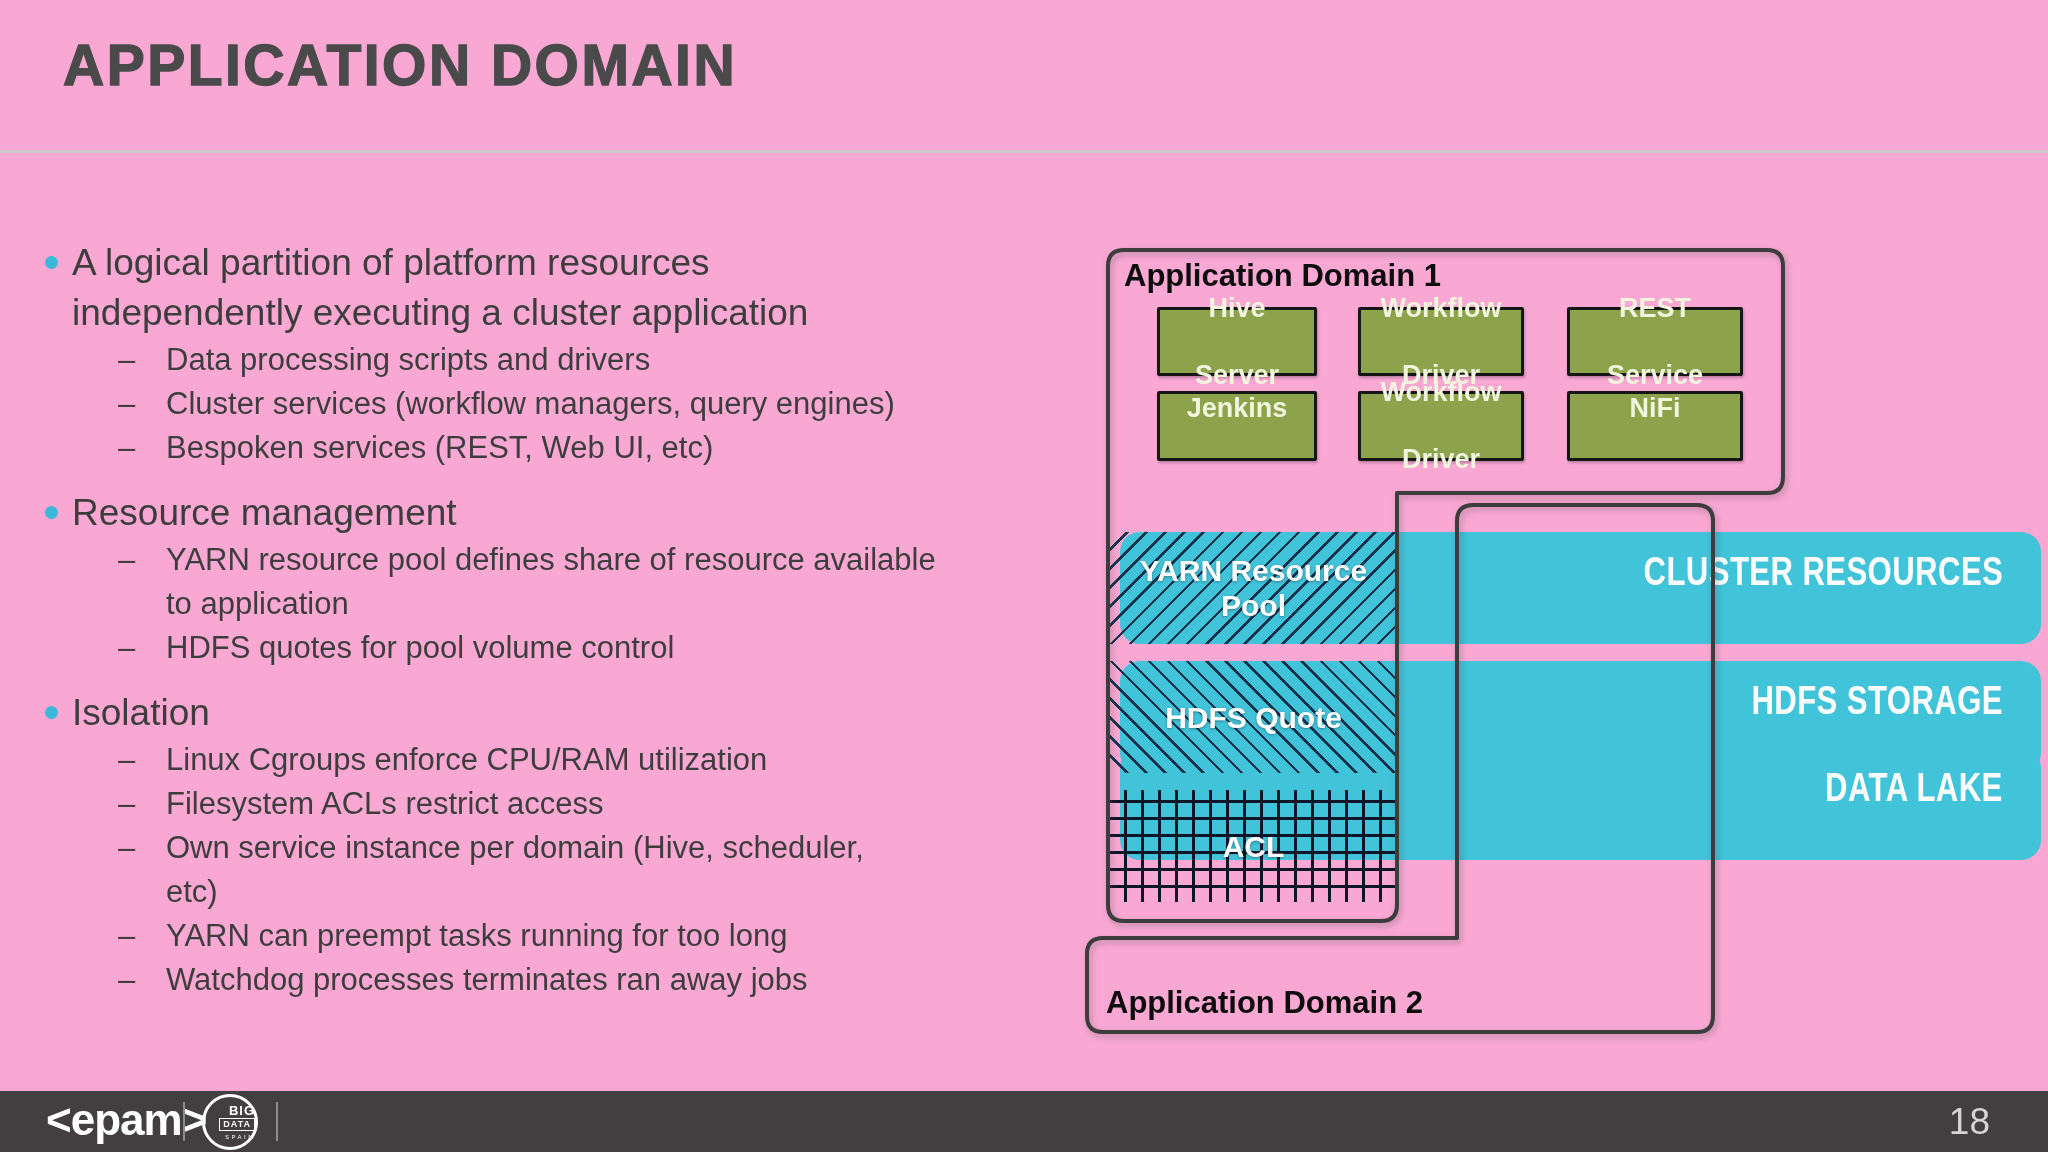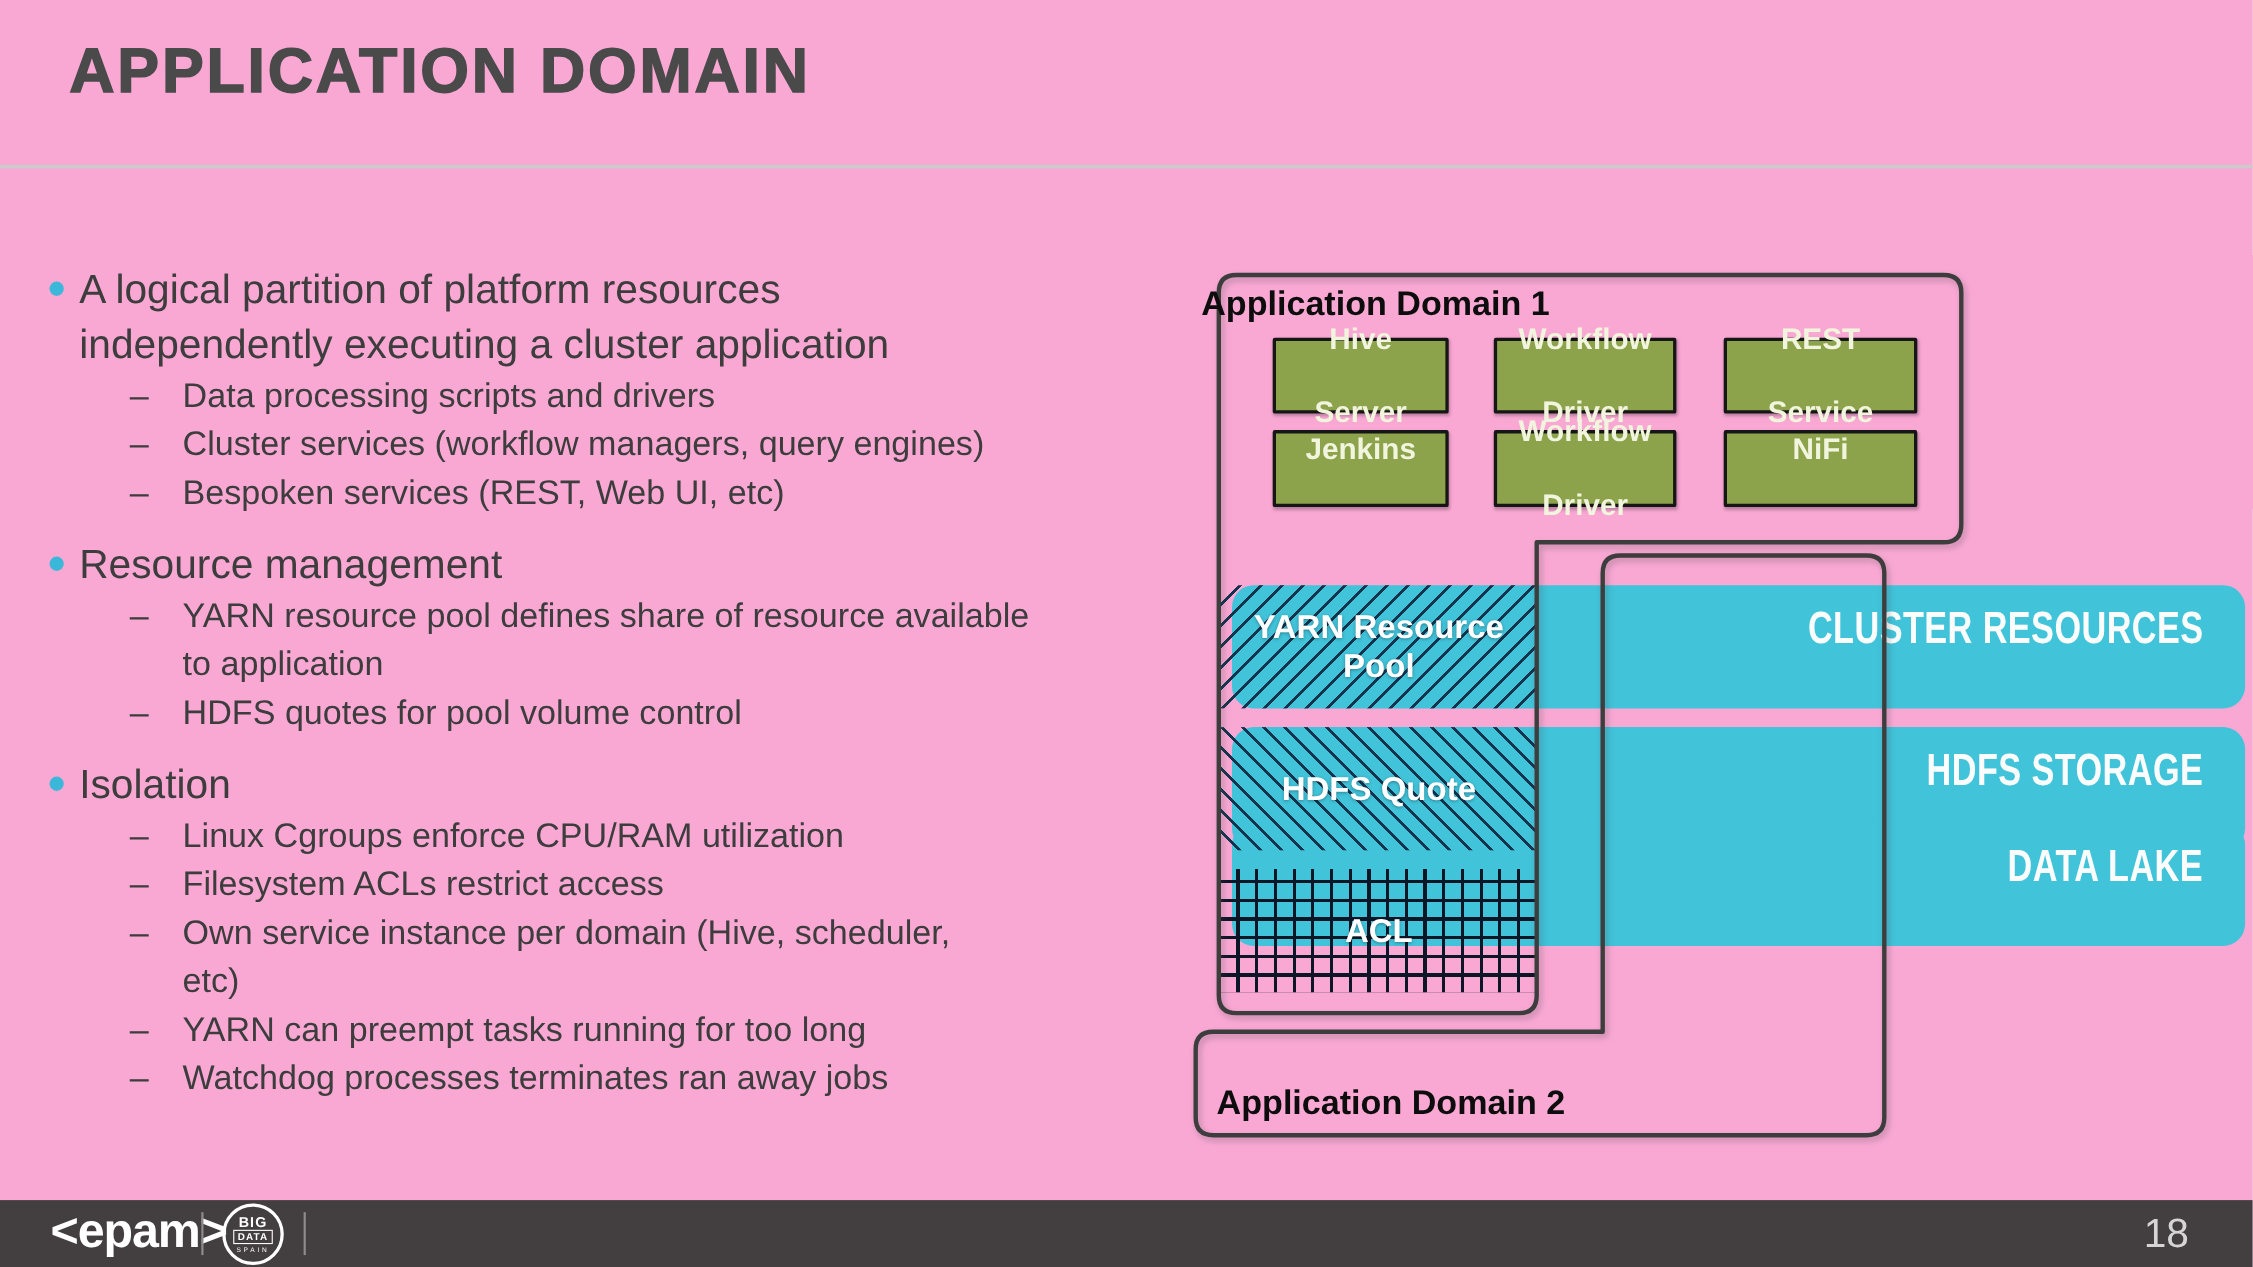--- a/index.html
+++ b/index.html
@@ -42,42 +42,42 @@
   .hatch-back { background-image:repeating-linear-gradient(45deg,  rgba(0,0,0,0) 0 11px, #14344e 11px 13.5px); }
   .hatch-grid { background-image:repeating-linear-gradient(0deg,  rgba(0,0,0,0) 0 14px, #0d1626 14px 17px),
                                  repeating-linear-gradient(90deg, rgba(0,0,0,0) 0 14px, #0d1626 14px 17px); }
   .ov-line { font-size:30px; line-height:35px; font-weight:700; color:#ffffff;
              text-shadow:0 1px 3px rgba(0,0,0,0.35); text-align:center; }
 
   .outlines { position:absolute; left:0; top:0; z-index:3; pointer-events:none;
               filter:drop-shadow(2px 3px 3px rgba(70,70,70,0.35)); }
 
   .domain-label { position:absolute; z-index:4; font-size:31px; font-weight:700; color:#0d0d0d; }
-  .d1-label { left:1092px; top:258px; }
+  .d1-label { left:1124px; top:258px; }
   .d2-label { left:1106px; top:985px; }
 
   .service { position:absolute; z-index:4; background:#8ca24b; border:3px solid #161616;
              border-radius:2px; box-shadow:1px 2px 3px rgba(0,0,0,0.25);
              display:flex; flex-direction:column; align-items:center; justify-content:center;gap:36px; }
   .svc-line { font-size:27px; line-height:31px; font-weight:700; color:#f2f5de; text-align:center; }
   .svc-1 { left:1157px; top:307px; width:160px; height:69px; }
   .svc-2 { left:1358px; top:307px; width:166px; height:69px; }
   .svc-3 { left:1567px; top:307px; width:176px; height:69px; }
   .svc-4 { left:1157px; top:391px; width:160px; height:70px; }
   .svc-5 { left:1358px; top:391px; width:166px; height:70px; }
   .svc-6 { left:1567px; top:391px; width:176px; height:70px; }
 
   
   .footer { position:absolute; left:0; top:1091px; width:2048px; height:61px; background:#433e40; }
   .epam { position:absolute; left:46px; top:0; height:61px; line-height:58px;
           font-size:44px; font-weight:700; color:#ffffff; letter-spacing:-1px; }
   .fsep { position:absolute; top:11px; width:2px; height:39px; background:#8d8b8c; }
   .sep-1 { left:183px; } .sep-2 { left:276px; }
   .badge { position:absolute; left:202px; top:3px; width:56px; height:56px; border:3px solid #ffffff;
-           border-radius:50%; display:flex; flex-direction:column; align-items:center;
+           border-radius:50%; display:flex; flex-direction:column; align-items:flex-end;
            justify-content:center; color:#ffffff; }
   .badge-big  { font-size:13px; font-weight:700; letter-spacing:1px; line-height:13px; }
   .badge-data { font-size:9px; font-weight:700; letter-spacing:1px; line-height:11px;
                 border:1px solid #ffffff; padding:0 3px; margin-top:1px; }
   .badge-spain{ font-size:6px; letter-spacing:2.5px; line-height:8px; margin-top:2px; }
   .page-num { position:absolute; right:58px; top:0; height:51px; line-height:61px;
               font-size:37px; color:#d6d4d5; }
 </style>
 </head>
 <body>

